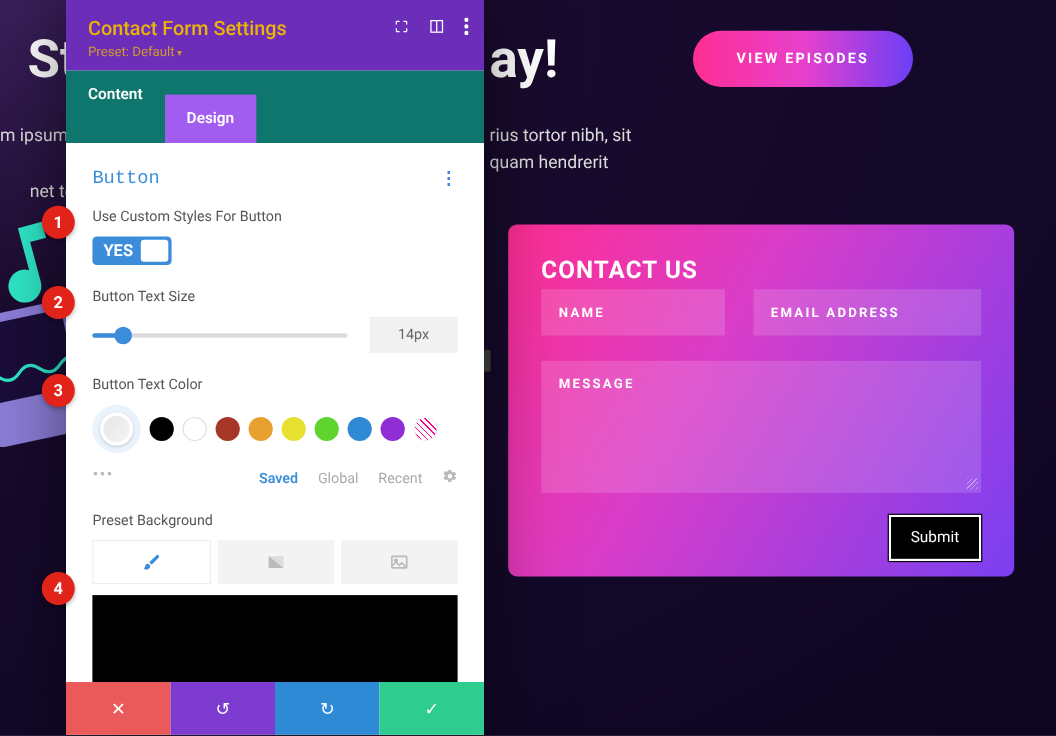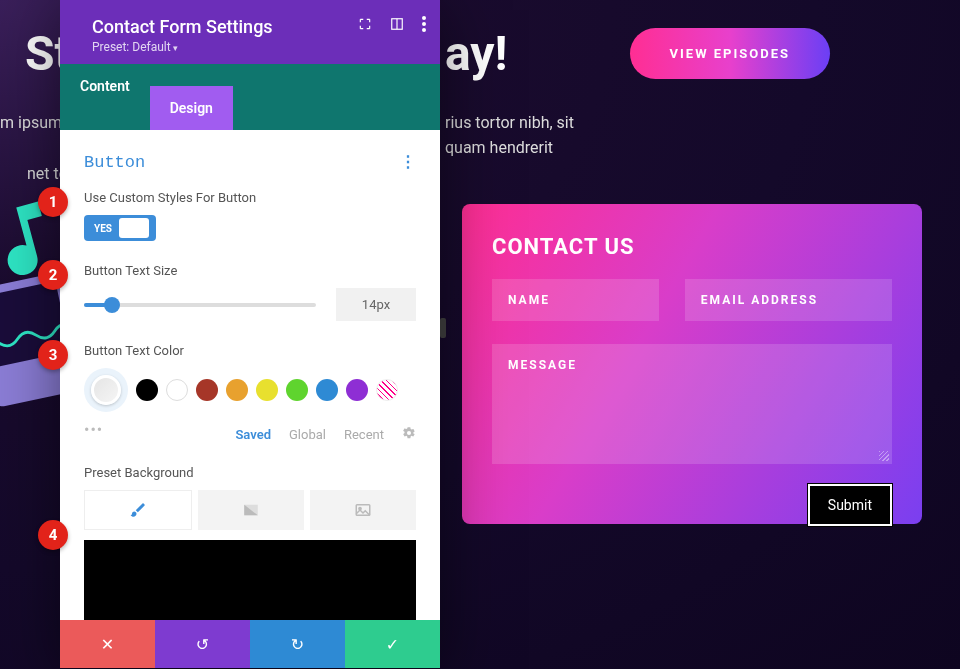--- a/index.html
+++ b/index.html
@@ -78,21 +78,21 @@
       border-radius: 8px;
       background: linear-gradient(120deg, #ff2e93 0%, #d93dc9 40%, #7a3ff0 100%);
       padding: 30px;
     }
     .contact-title {
       color: #fff;
       font-weight: 700;
       font-size: 22px;
       letter-spacing: 1px;
     }
-    .contact-row { display: flex; gap: 26px; margin-top: 20px; align-items: center; }
+    .contact-row { display: flex; gap: 26px; margin-top: 4px; align-items: center; }
     .contact-input {
       background: rgba(255,255,255,0.15);
       padding: 14px 16px;
       color: #fff;
       font-size: 12px;
       font-weight: 700;
       letter-spacing: 2px;
       flex: 1;
     }
     .contact-message { height: 120px; margin-top: 23px; position: relative; }
@@ -115,22 +115,22 @@
       top: 0px;
       left: 60px;
       width: 380px;
       background: #fff;
       box-shadow: 0 10px 60px rgba(0,0,0,0.5);
       display: flex;
       flex-direction: column;
     }
     .modal-header {
       background: #6c2eb9;
-      color: #ffffff;
-      padding: 16px 32px 10px;
+      color: #eab308;
+      padding: 16px 20px 10px;
       position: relative;
     }
     .modal-title { font-size: 18px; font-weight: 500; }
     .modal-preset { font-size: 12px; opacity: 0.8; margin-top: 3px; }
     .modal-preset::after { content: ' ▾'; font-size: 9px; }
     .modal-header-icons { position: absolute; top: 16px; right: 14px; display: flex; gap: 18px; align-items: center; }
     .hdr-icon { color: #fff; cursor: pointer; display: flex; align-items: center; }
     
     .modal-tabs {
       background: #0f766e;
@@ -160,21 +160,21 @@
     .toggle {
       display: inline-flex;
       background: #3c8dd9;
       border-radius: 4px;
       padding: 3px;
       height: 26px;
       width: 72px;
       align-items: center;
       cursor: pointer;
     }
-    .toggle-label { color: #fff; font-size: 10px; font-weight: 700; padding: 0 7px; }
+    .toggle-label { color: #fff; font-size: 15px; font-weight: 700; padding: 0 7px; }
     .toggle-knob { background: #fff; width: 30px; height: 20px; border-radius: 3px; }
     
     .field-block { margin-bottom: 22px; }
     
     .slider-row { display: flex; align-items: center; gap: 20px; }
     .slider {
       flex: 1;
       height: 4px;
       background: #ddd;
       border-radius: 2px;

